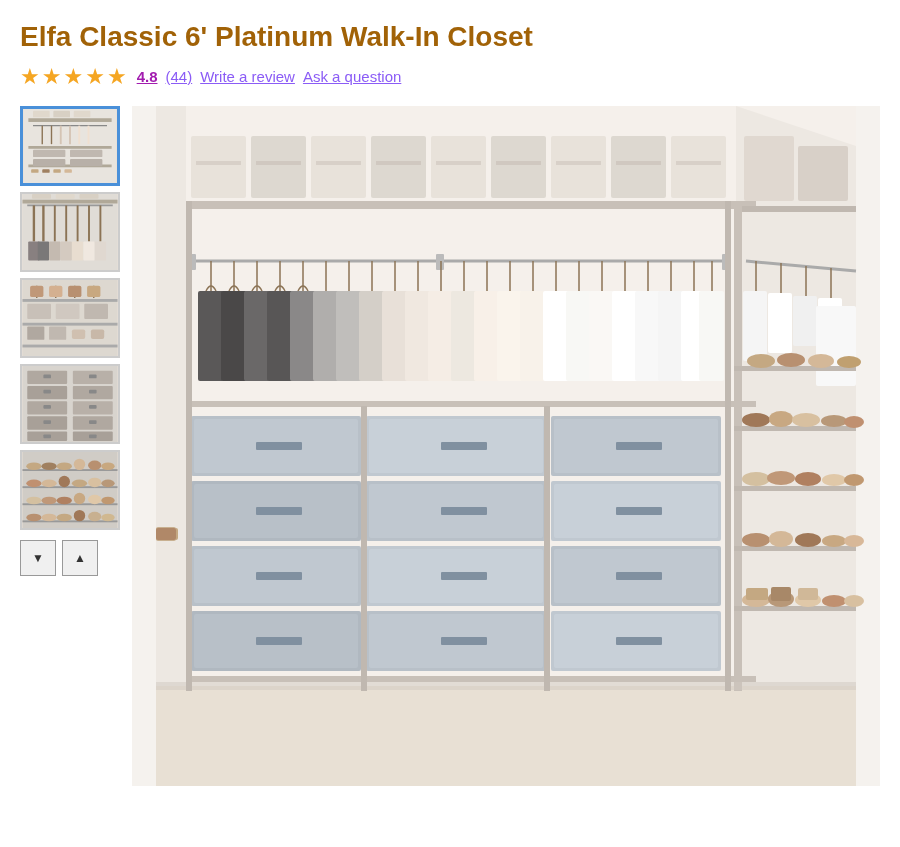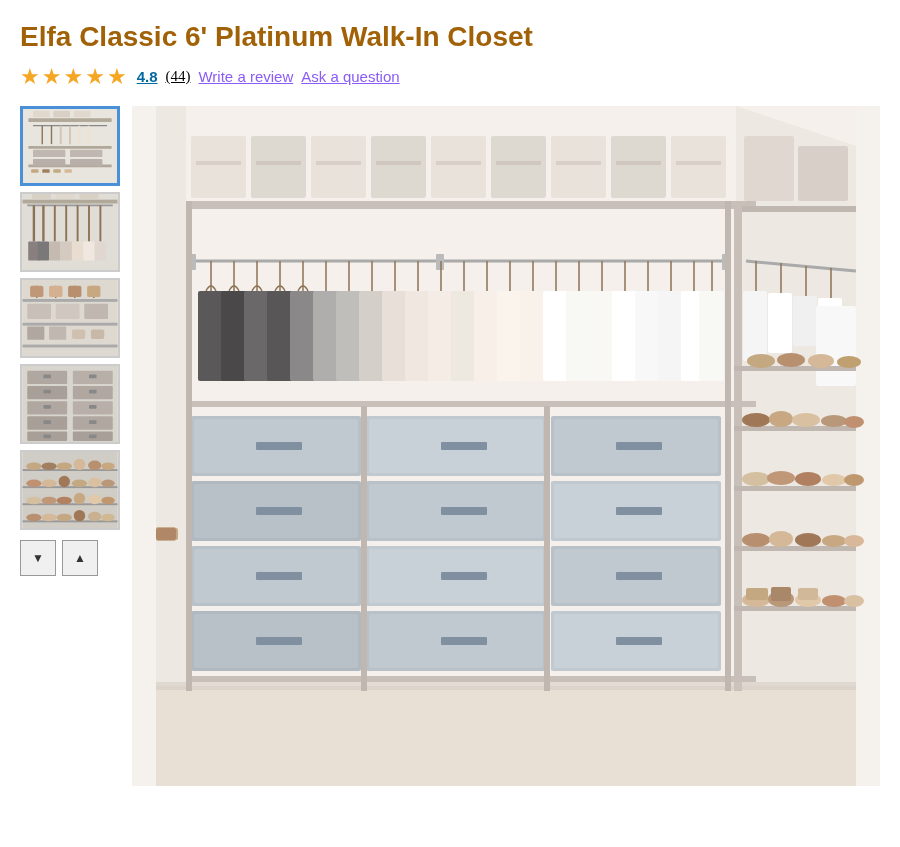--- a/index.html
+++ b/index.html
@@ -26,33 +26,32 @@
       margin-bottom: 16px;
     }
 
     .stars {
       color: #f5a623;
       font-size: 22px;
       letter-spacing: 2px;
     }
 
     .rating-value {
-      color: #0369a1;
+      color: #a21caf;
       font-size: 15px;
       text-decoration: underline;
       cursor: pointer;
       font-weight: bold;
     }
 
     .rating-count {
-      color: #000000;
+      color: #8b5cf6;
       font-size: 15px;
       text-decoration: underline;
       cursor: pointer;
-      font-family: Liberation Serif, serif;
     }
 
     .review-link, .question-link {
       color: #8b5cf6;
       font-size: 15px;
       text-decoration: underline;
       cursor: pointer;
     }
 
     .product-gallery {

